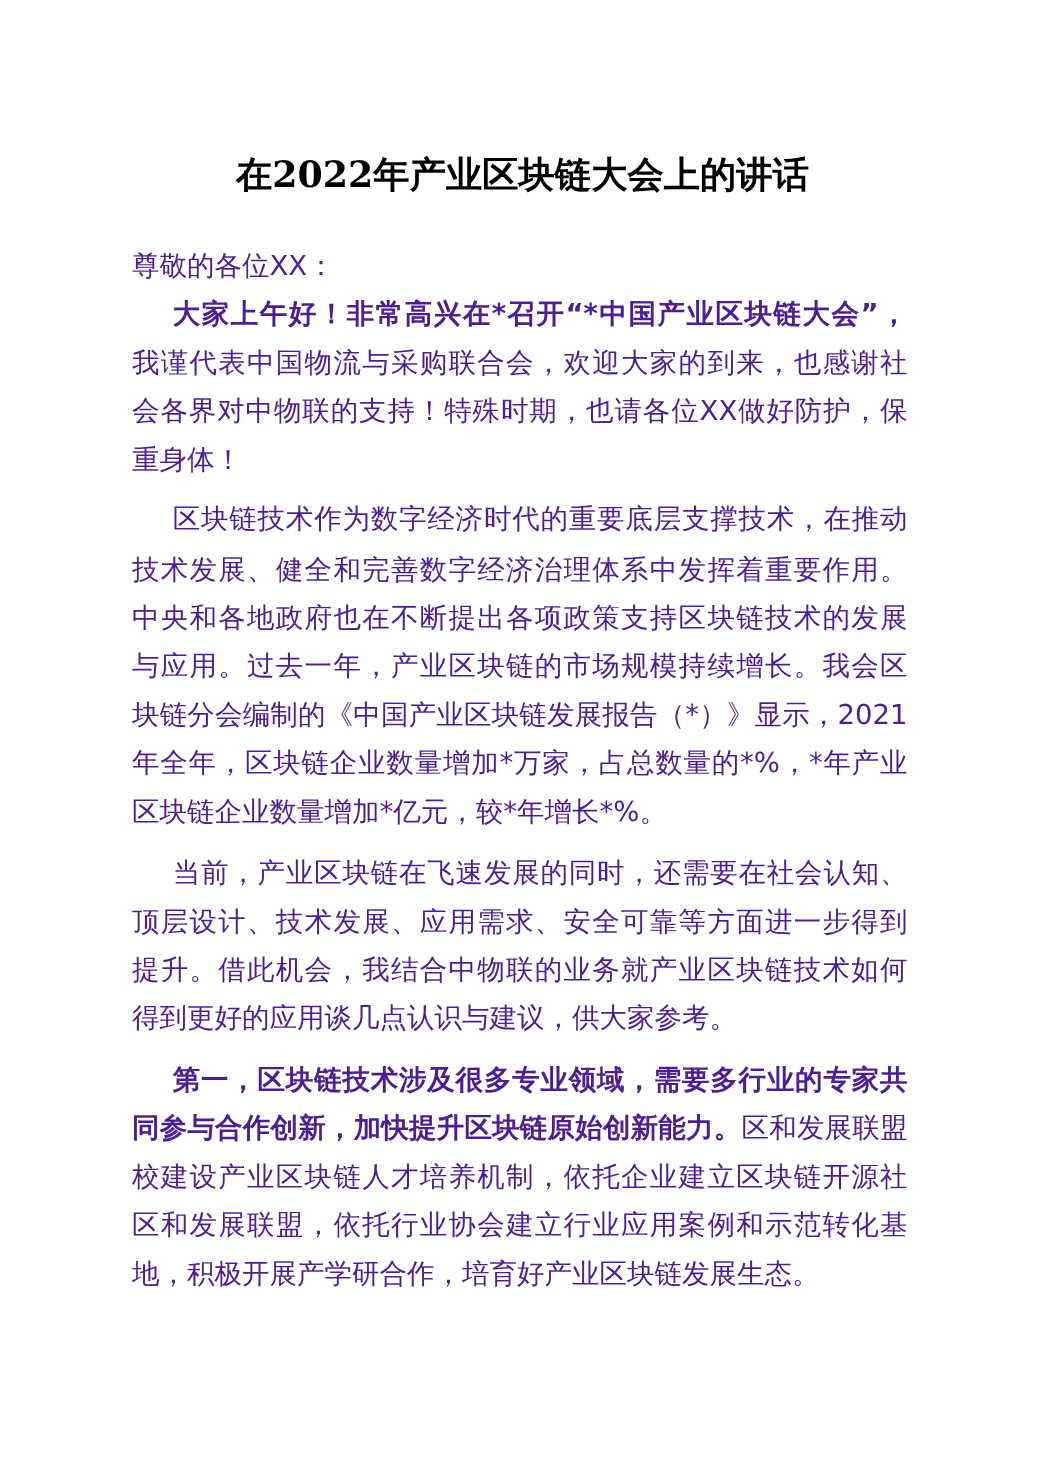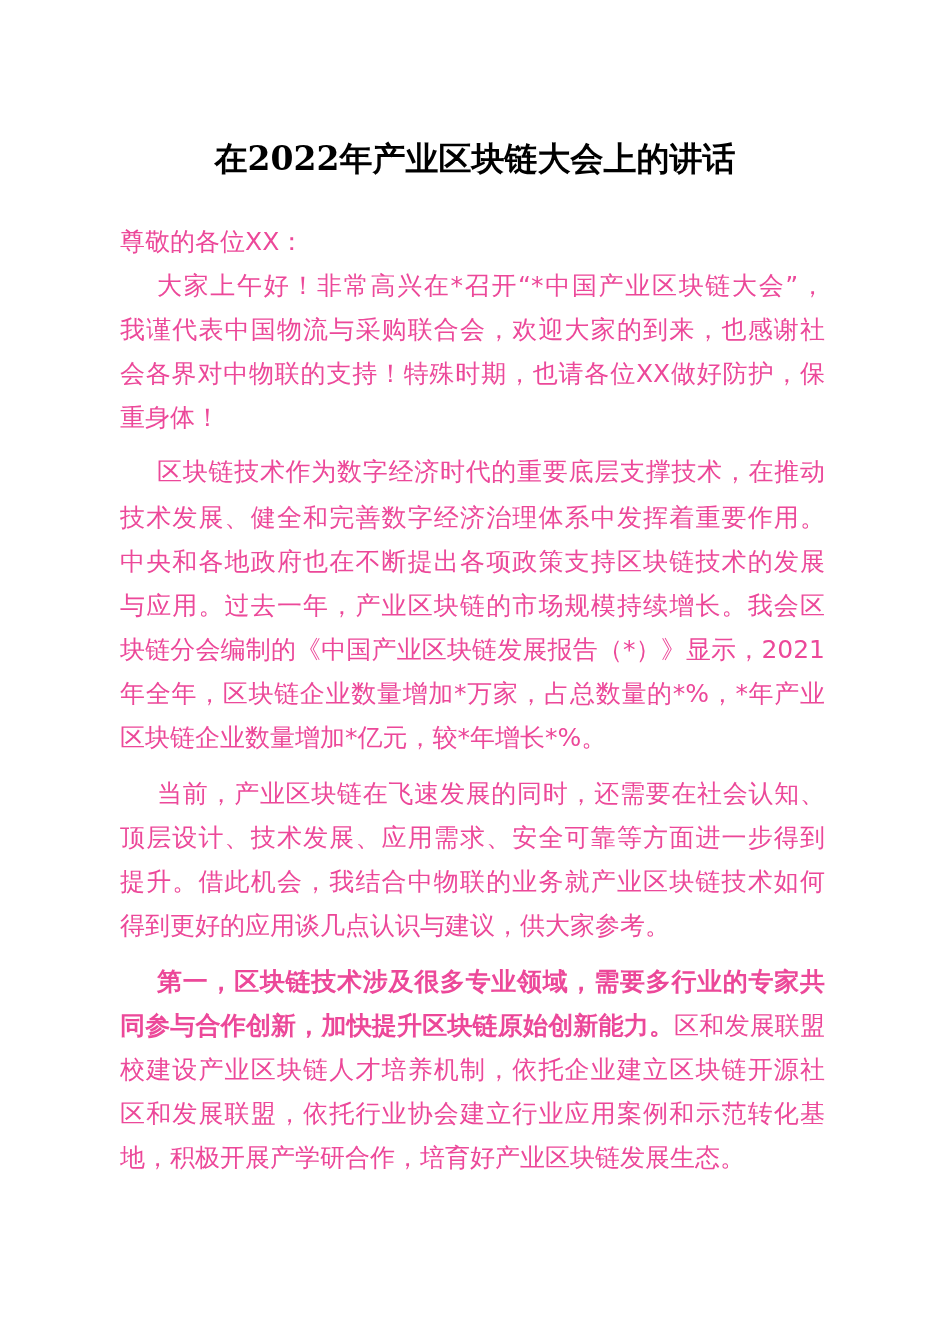--- a/index.html
+++ b/index.html
@@ -7,38 +7,38 @@
   .page { position: absolute; left: 0; top: 0; width: 950px; height: 1344px; background: #ffffff; }
   .title {
     position: absolute; left: 0; top: 137px; width: 950px; text-align: center;
     font-family: "DejaVu Serif", "Liberation Serif", serif;
     font-weight: bold; font-size: 33px; line-height: 44px; color: #000;
     letter-spacing: 0px;
   }
   .line {
     position: absolute; left: 120px; width: 705px; height: 44px;
     font-family: "DejaVu Sans", "Liberation Sans", sans-serif;
-    font-size: 25px; line-height: 44px; color: #ec4899;
+    font-size: 25px; line-height: 44px; color: #4c1d95;
     white-space: nowrap; text-align: justify; text-align-last: justify;
   }
   .line.last { text-align-last: left; }
   .line.indent { left: 157px; width: 668px; }
   .b { font-weight: bold; }
 </style>
 </head>
 <body>
 
 <div class="page">
 
   <div class="title">在2022年产业区块链大会上的讲话</div>
 
   <div class="line last" style="top:220px;">尊敬的各位XX：</div>
 
   <div>
-    <div class="line indent" style="top:264px;">大家上午好！非常高兴在*召开“*中国产业区块链大会”，</div>
+    <div class="line indent" style="top:264px;font-weight:bold;">大家上午好！非常高兴在*召开“*中国产业区块链大会”，</div>
     <div class="line" style="top:308px;">我谨代表中国物流与采购联合会，欢迎大家的到来，也感谢社</div>
     <div class="line" style="top:352px;">会各界对中物联的支持！特殊时期，也请各位XX做好防护，保</div>
     <div class="line last" style="top:396px;">重身体！</div>
   </div>
 
   <div>
     <div class="line indent" style="top:452px;font-family:Liberation Mono, monospace;">区块链技术作为数字经济时代的重要底层支撑技术，在推动</div>
     <div class="line" style="top:496px;">技术发展、健全和完善数字经济治理体系中发挥着重要作用。</div>
     <div class="line" style="top:540px;">中央和各地政府也在不断提出各项政策支持区块链技术的发展</div>
     <div class="line" style="top:584px;">与应用。过去一年，产业区块链的市场规模持续增长。我会区</div>

